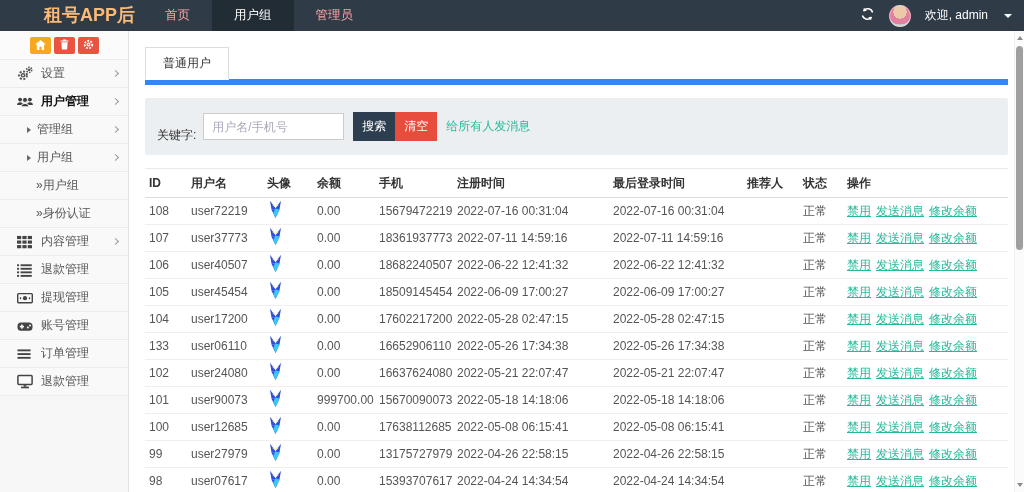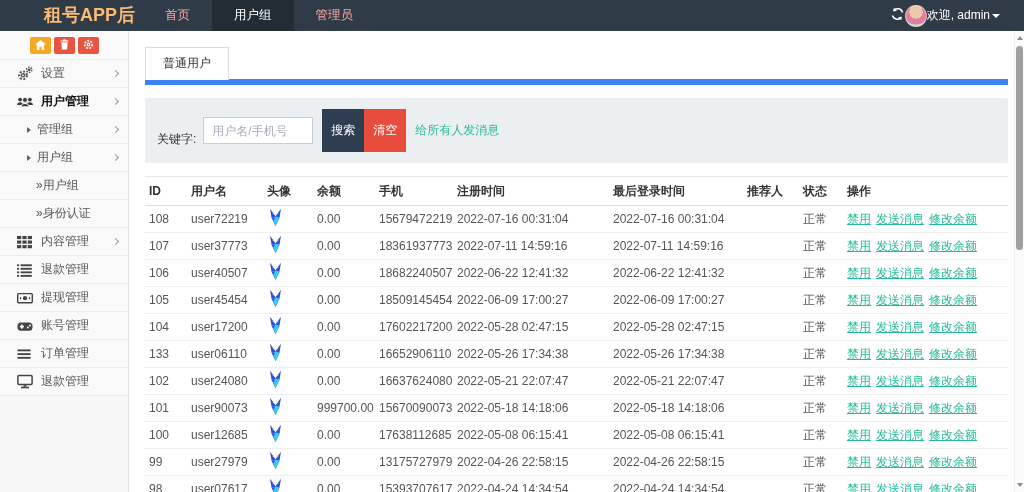--- a/index.html
+++ b/index.html
@@ -5,21 +5,21 @@
   * { box-sizing: border-box; margin: 0; padding: 0; }
   html,body { width:1024px; height:492px; overflow:hidden; background:#fff;
     font-family:"Liberation Sans","DejaVu Sans",sans-serif; font-size:12px; color:#555; }
 
   
   .navbar { height:31px; background:#2f3b47; display:flex; align-items:stretch; color:#fff; }
   .brand { width:143px; line-height:31px; padding-left:44px; font-size:18px; font-weight:bold; color:#fdba74; }
   .nav-tabs { display:flex; }
   .nav-tab { line-height:31px; padding:0 22px; font-size:12.5px; color:#fca5a5; cursor:pointer; }
   .nav-tab.active { background:#222c35; color:#fff; }
-  .nav-right { margin-left:auto; display:flex; align-items:center; gap:0; padding-right:24px; }
+  .nav-right { margin-left:auto; display:flex; align-items:center; gap:14px; padding-right:12px; }
   .icon-btn { display:flex; align-items:center; cursor:pointer; background:none; border:none; }
   .nav-avatar { width:22px; height:22px; border-radius:50%; border:1px solid rgba(255,255,255,.35);
     background: radial-gradient(circle at 50% 30%, #ecc9a8 0 38%, #e2809f 39% 72%, #c7ced2 73%); }
   .welcome { font-size:12px; color:#fff; }
   .caret-down { width:0; height:0; border-left:4px solid transparent; border-right:4px solid transparent; border-top:4px solid #fff; margin-left:2px; }
 
   
   .layout { display:flex; height:461px; }
 
   
@@ -39,23 +39,23 @@
   .chev { margin-left:auto; width:5px; height:5px; border-top:1.5px solid #999; border-right:1.5px solid #999; transform:rotate(45deg); }
 
   
   .main { flex:1; background:#fff; padding:0 16px; position:relative; overflow:hidden; }
   .tabstrip { padding-top:16px; border-bottom:6px solid #3b82f6; }
   .tab { display:inline-block; padding:7px 17px; background:#fff; border:1px solid #dcdcdc; border-bottom:1px solid #fff;
     margin-bottom:-1px; color:#333; cursor:pointer; position:relative; }
 
   .search-panel { margin-top:13px; background:#eceff1; padding:11px 12px; display:flex; align-items:center; border-radius:2px; }
   .search-label { color:#333; margin-right:7px;margin-top:18px; }
-  .search-input { width:110px; height:27px; border:1px solid #ccc; padding:0 8px; font-size:12px; color:#333; background:#fff; }
+  .search-input { width:141px; height:27px; border:1px solid #ccc; padding:0 8px; font-size:12px; color:#333; background:#fff; }
   .search-input::placeholder { color:#aab; }
-  .btn { height:43px; padding:0 9px; border:none; color:#fff; font-size:12px; cursor:pointer; }
+  .btn { height:29px; padding:0 9px; border:none; color:#fff; font-size:12px; cursor:pointer; }
   .btn-search { background:#2c3e50; margin-left:9px; }
   .btn-clear  { background:#e74c3c; margin-left:0; }
   .broadcast-link { color:#26b99a; margin-left:9px; cursor:pointer; text-decoration:none; }
 
   table.users-table { width:100%; border-collapse:collapse; margin-top:13px; table-layout:fixed; font-size:12px; }
   .users-table th { text-align:left; padding:0 4px; height:29px; font-weight:bold; color:#333;
     border-top:1px solid #e9e9e9; border-bottom:1px solid #dedede; white-space:nowrap; }
   .users-table td { padding:0 4px; height:27px; color:#555; border-bottom:1px solid #efefef; white-space:nowrap; overflow:hidden; }
   .action-link { color:#26b99a; text-decoration:underline; margin-right:5px; cursor:pointer; }
 

